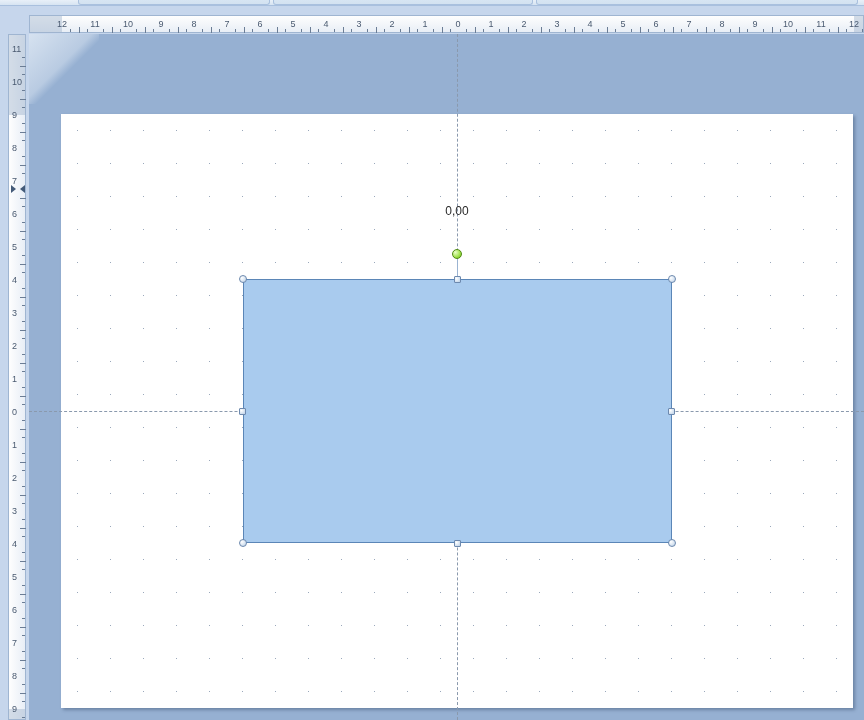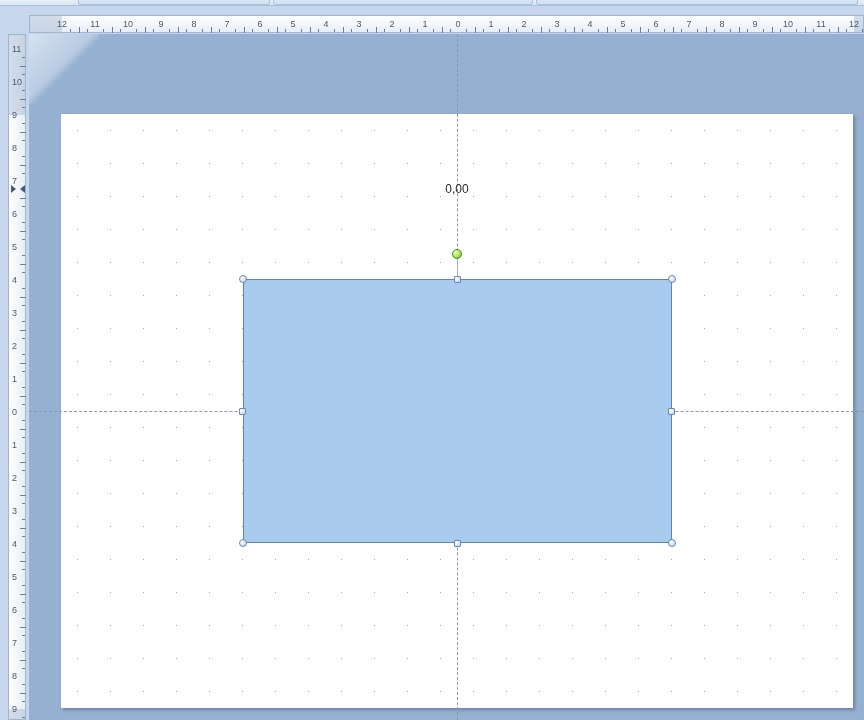--- a/index.html
+++ b/index.html
@@ -251,21 +251,21 @@
 </div>
 
 <div class="workspace">
   <div class="fold"></div>
   <div class="slide" id="slide" style="left: 32px; top: 80px; width: 792px; height: 594px;">
     <div class="grid" style="background-size: 33px 33px; background-position: 0px 0px;"></div>
   </div>
   <div class="guide-v" id="guide-v" style="left: 428px;"></div>
   <div class="guide-h" id="guide-h" style="top: 377px;"></div>
 
-  <div class="measure-label" id="measure-label" style="left: 428px; top: 148px;">0,00</div>
+  <div class="measure-label" id="measure-label" style="left: 428px; top: 170px;">0,00</div>
 
   <div id="shape" class="shape" style="left: 213.5px; top: 245px; width: 429px; height: 264px; background: rgb(169, 203, 238); border-color: rgb(91, 134, 183);"></div>
   <div id="rot-line" class="rot-line" style="left: 428px; top: 220.25px; height: 24.75px;"></div>
   <div id="rot-handle" class="rot-handle" style="left: 428px; top: 220.25px;"></div>
   <div id="h-tl" class="handle" style="left: 213.5px; top: 245px;"></div>
   <div id="h-tm" class="handle sq" style="left: 428px; top: 245px;"></div>
   <div id="h-tr" class="handle" style="left: 642.5px; top: 245px;"></div>
   <div id="h-ml" class="handle sq" style="left: 213.5px; top: 377px;"></div>
   <div id="h-mr" class="handle sq" style="left: 642.5px; top: 377px;"></div>
   <div id="h-bl" class="handle" style="left: 213.5px; top: 509px;"></div>

